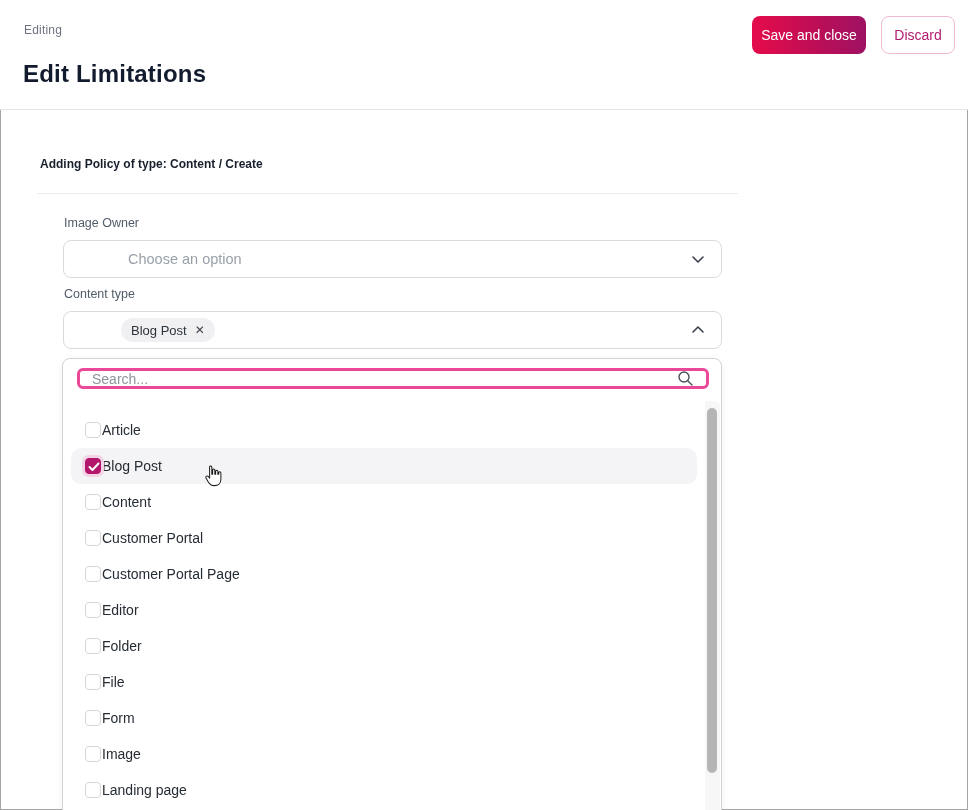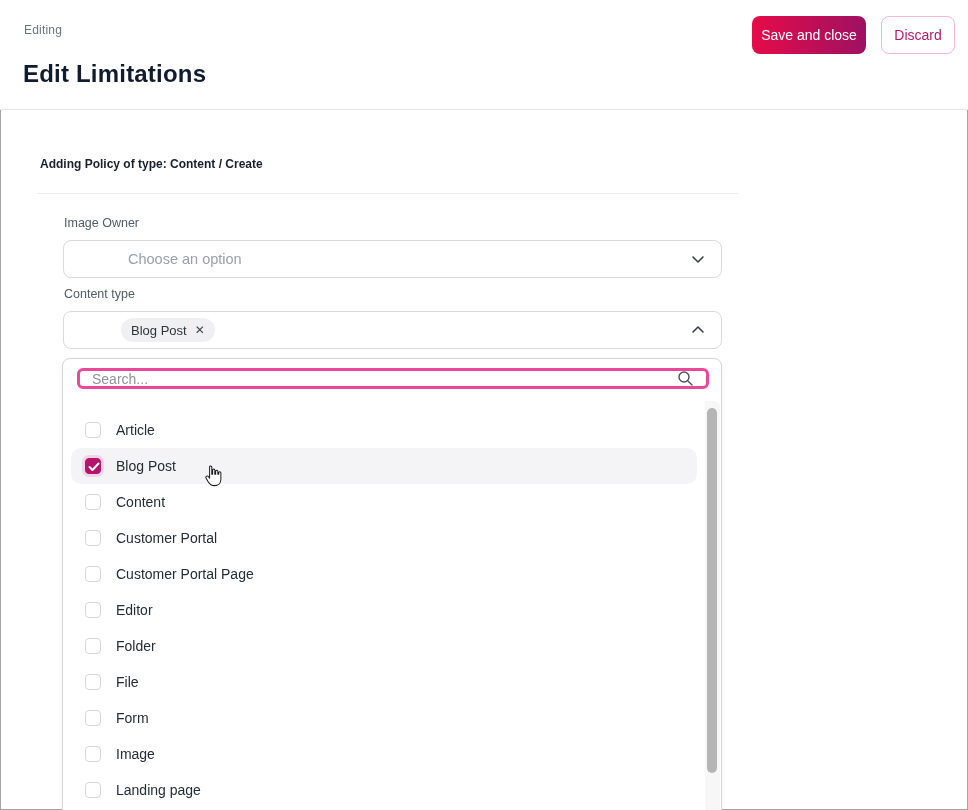--- a/index.html
+++ b/index.html
@@ -115,21 +115,21 @@
     position:absolute; left:14px; width:16px; height:16px;
     border:1px solid #d6d6d6; border-radius:4px; background:#fff;
   }
   .cb svg { display:none; }
   .cb.checked {
     background:#b3156d; border-color:#b3156d;
     box-shadow:0 0 0 3px #f3d4e6;
   }
   .cb.checked svg { display:block; position:absolute; left:2px; top:3px; }
   .opt-label {
-    margin-left:45px; font-size:14px; color:#262c34;
+    margin-left:31px; font-size:14px; color:#262c34;
   }
 
   
   .scroll-track {
     position:absolute; top:42px; bottom:1px; right:1px; width:15px;
     background:#f7f7f7; border-top-right-radius:6px;
   }
   .scroll-thumb {
     position:absolute; top:7px; right:3px; width:10px; height:365px;
     background:#b5b5b5; border-radius:5px;

